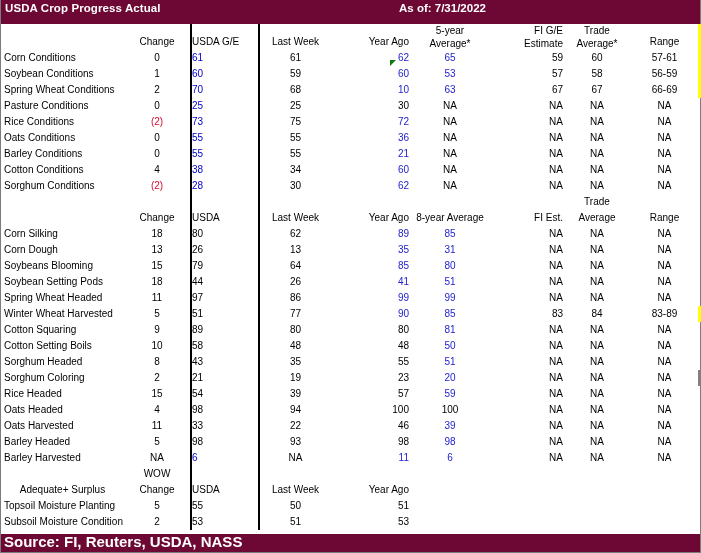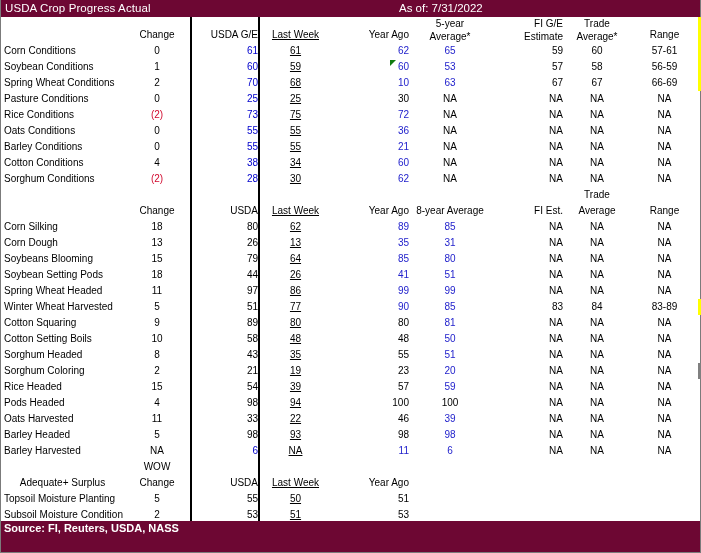--- a/index.html
+++ b/index.html
@@ -18,24 +18,24 @@
     position: relative;
     width: 701px; height: 553px;
     border: 1px solid #7b7b7b;
     border-top: none;
     background: #fff;
   }
 
   
   .titlebar {
     position: relative;
-    height: 17px;
+    height: 24px;
     background: #6d0733;
     color: #ffffff;
-    font-weight: normal;
+    font-weight: bold;
     font-size: 11.5px;
     line-height: 17px;
   }
   .titlebar .left { position: absolute; left: 4px; top: 0; letter-spacing: .1px; }
   .titlebar .right { position: absolute; left: 398px; top: 0; }
 
   
   table.grid {
     border-collapse: collapse;
     table-layout: fixed;
@@ -48,22 +48,22 @@
     line-height: 16px;
     height: 16px;
     vertical-align: bottom;
     white-space: nowrap;
     overflow: hidden;
   }
 
   
   .c-label  { width: 123px; text-align: left;   padding-left: 3px !important; }
   .c-change { width: 67px;  text-align: center; }
-  .c-usda   { width: 68px;  text-align: right; }
-  .c-last   { width: 72px;  text-align: center; text-decoration: underline; }
+  .c-usda   { width: 68px;  text-align: left; }
+  .c-last   { width: 72px;  text-align: center; }
   .c-year   { width: 78px;  text-align: right; }
   .c-avg    { width: 82px;  text-align: center; }
   .c-fi     { width: 72px;  text-align: right; }
   .c-trade  { width: 68px;  text-align: center; }
   .c-range  { width: 67px;  text-align: center; }
   .c-ut     { width: 55px;  text-align: center; }
 
   
   .vl-left  { border-left: 2px solid #000; }
   .vl-right { border-right: 2px solid #000; }
@@ -89,24 +89,24 @@
     left: 389px; top: 60px;
     width: 0; height: 0;
     border-top: 6px solid #107b10;
     border-right: 6px solid transparent;
   }
 
   
   .footer {
     position: absolute;
     left: 0; right: 0; bottom: 0;
-    height: 31px;
+    height: 18px;
     background: #6d0733;
     color: #ffffff;
-    font-size: 11px;
+    font-size: 15px;
     font-weight: bold;
     line-height: 15px;
   }
   .footer .src { position: absolute; left: 3px; }
   .footer .note { position: absolute; left: 158px; }
 
   .wow-head { font-weight: bold; text-align: center; margin-top: 16px; }
 </style>
 </head>
 <body>
@@ -413,21 +413,21 @@
           <td class="c-usda vl-left vl-right bold">54</td>
           <td class="c-last">39</td>
           <td class="c-year">57</td>
           <td class="c-avg blue-plain">59</td>
           <td class="c-fi">NA</td>
           <td class="c-trade">NA</td>
           <td class="c-range">NA</td>
           <td class="c-ut"></td>
         </tr>
         <tr>
-          <td class="c-label">Pods  Headed</td>
+          <td class="c-label">Oats  Headed</td>
           <td class="c-change">4</td>
           <td class="c-usda vl-left vl-right bold">98</td>
           <td class="c-last">94</td>
           <td class="c-year">100</td>
           <td class="c-avg">100</td>
           <td class="c-fi">NA</td>
           <td class="c-trade">NA</td>
           <td class="c-range">NA</td>
           <td class="c-ut"></td>
         </tr>

